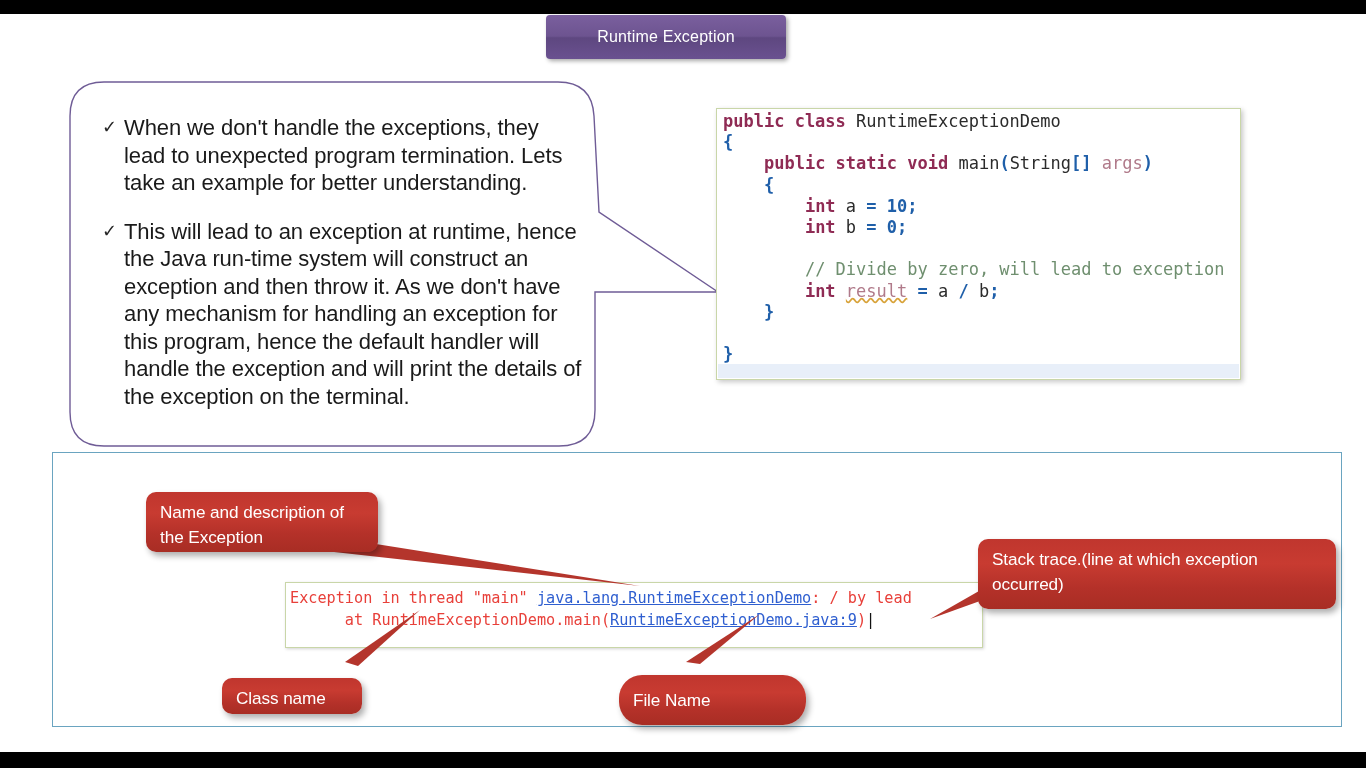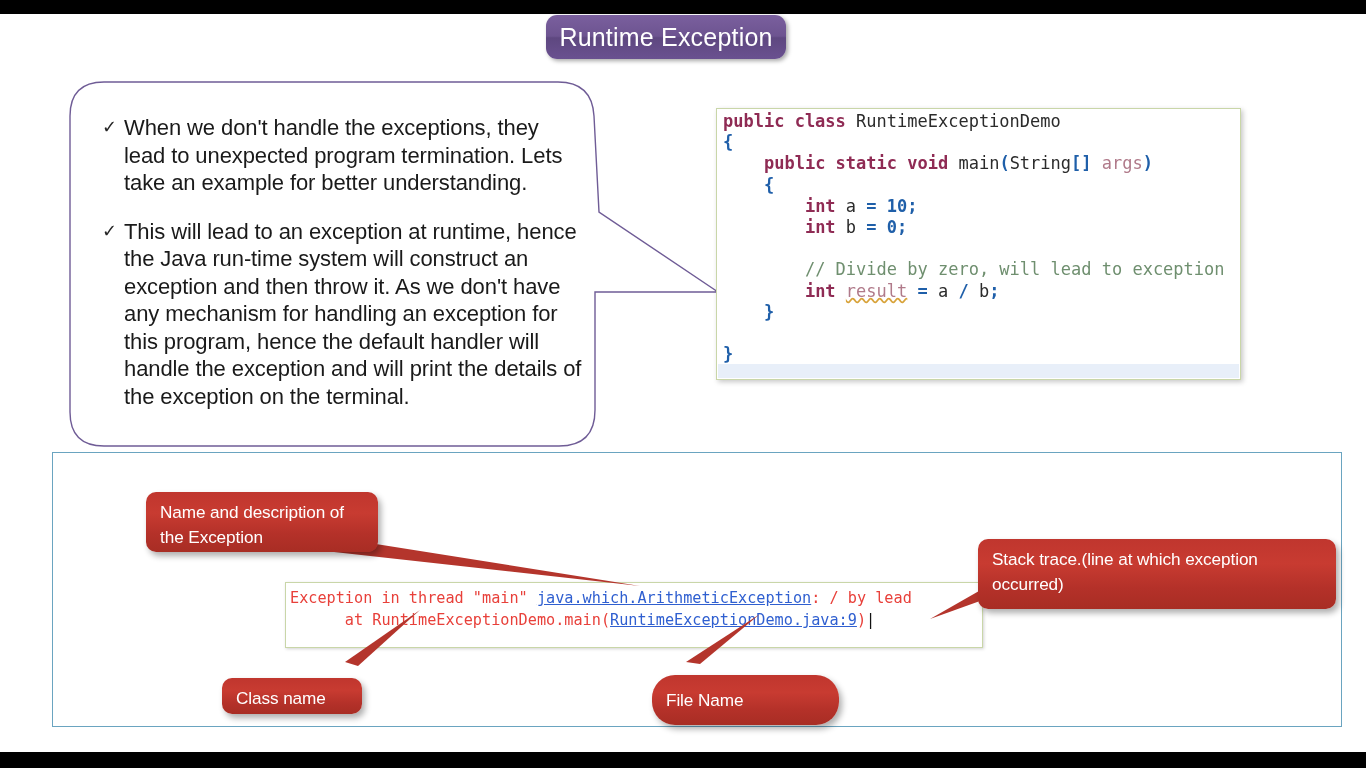--- a/index.html
+++ b/index.html
@@ -26,28 +26,28 @@
     overflow: hidden;
   }
 
   
   #title-chip {
     position: absolute;
     left: 546px;
     top: 1px;
     width: 240px;
     height: 44px;
-    border-radius: 11px;
+    border-radius: 4px;
     background: linear-gradient(to bottom, #7a5f9e 0%, #6d5490 48%, #5e4780 52%, #6a5190 100%);
     box-shadow: 2px 2px 4px rgba(0,0,0,.35);
     display: flex;
     align-items: center;
     justify-content: center;
     color: #ffffff;
-    font-size: 25px;
+    font-size: 16px;
     letter-spacing: .2px;
   }
 
   
   #bubble-wrap {
     position: absolute;
     left: 68px;
     top: 66px;
     width: 660px;
     height: 370px;
@@ -181,21 +181,21 @@
     line-height: 25px;
     padding: 8px 14px;
     box-sizing: border-box;
     letter-spacing: -0.1px;
   }
 
   #chip-name-desc { left: 146px; top: 478px;  width: 232px; height: 60px; }
   #chip-stack     { left: 978px; top: 525px;  width: 358px; height: 70px; }
   #chip-class     { left: 222px; top: 664px;  width: 140px; height: 36px;
                     display: flex; align-items: flex-start; }
-  #chip-file      { left: 652px; top: 661px;  width: 187px; height: 50px;
+  #chip-file      { left: 619px; top: 661px;  width: 187px; height: 50px;
                     display: flex; align-items: center; border-radius: 23px; }
 
   
   #arrows {
     position: absolute;
     left: 0; top: 0;
     width: 1366px;
     height: 738px;
     pointer-events: none;
   }
@@ -248,21 +248,21 @@
         <span class="k">int</span> <span class="sq-wavy">result</span> <span class="br">=</span> <span class="t">a</span> <span class="br">/</span> <span class="t">b</span><span class="br">;</span>
     <span class="br">}</span>
 
 <span class="br">}</span></div>
     <div id="code-footer"></div>
   </div>
 
   <div id="blue-panel"></div>
 
   <div id="console-box">
-    <div id="console-inner"><span>Exception in thread "main" </span><span class="lnk">java.which.ArithmeticException</span><span>: / by lead</span>
+    <div id="console-inner"><span>Exception in thread "main" </span><span class="lnk">java.lang.RuntimeExceptionDemo</span><span>: / by lead</span>
 <span>      at RuntimeExceptionDemo.main(</span><span class="lnk">RuntimeExceptionDemo.java:9</span><span>)</span><span class="caret">|</span></div>
   </div>
 
   <svg id="arrows" viewBox="0 0 1366 738">
 
     <polygon points="338,524 640,572 334,538" fill="#b4352c"></polygon>
 
     <polygon points="1000,565 930,605 1005,578" fill="#b4352c"></polygon>
 
     <polygon points="345,648 420,596 358,652" fill="#b4352c"></polygon>

